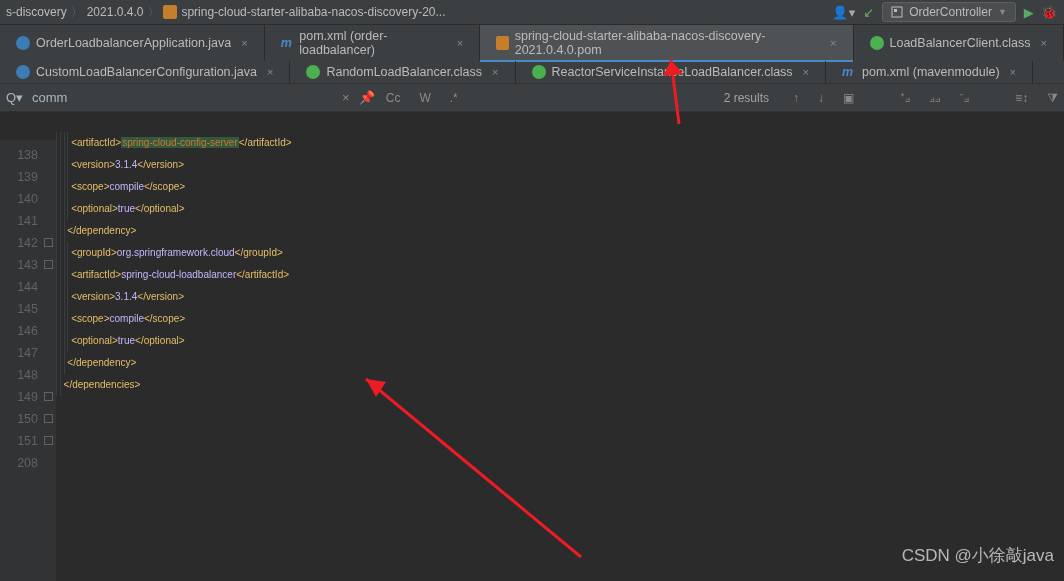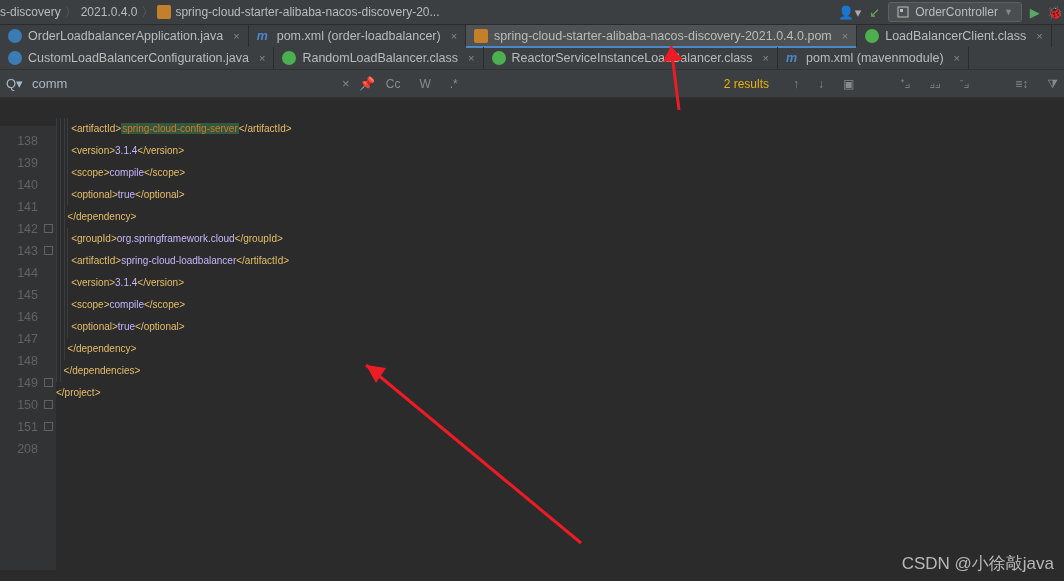--- a/index.html
+++ b/index.html
@@ -1,49 +1,49 @@
 <!DOCTYPE html>
 <html><head>
 <meta charset="utf-8">
 <style>
   * { margin:0; padding:0; box-sizing:border-box; font-family:"Segoe UI","Microsoft YaHei",sans-serif; }
   body { background:#2b2b2b; color:#a9b7c6; width:1064px; height:581px; overflow:hidden; font-size:13px; position:relative; }
-  .top-bar { height:25px; background:#3c3f41; display:flex; align-items:center; padding:0 0; border-bottom:1px solid #2b2b2b;gap:28px; }
+  .top-bar { height:25px; background:#3c3f41; display:flex; align-items:center; padding:0 6px; border-bottom:1px solid #2b2b2b;gap:28px; }
   .breadcrumbs { display:flex; align-items:center; gap:4px; flex:1; color:#bbbbbb; font-size:12px; }
   .breadcrumbs .sep { color:#6b6b6b; }
   .run-group { display:flex; align-items:center; gap:8px; }
   .run-select { background:#4b4e50; border:1px solid #5e6060; border-radius:3px; padding:2px 8px; color:#bbb; display:flex; align-items:center; gap:6px; font-size:12px;}
   .cfg-icon { width:12px;height:12px; }
   .tabs { background:#3c3f41; display:flex; flex-wrap:wrap; border-bottom:1px solid #323232; }
   .tab-row { display:flex; width:100%; }
-  .tab { display:flex; align-items:center; gap:6px; padding:4px 8px; color:#bbbbbb; font-size:12.5px; border-right:1px solid #2b2b2b; position:relative;}
+  .tab { display:flex; align-items:center; gap:6px; padding:4px 16px; color:#bbbbbb; font-size:12.5px; border-right:1px solid #2b2b2b; position:relative;}
   .tab.active { background:#4e5254; }
   .tab.active::after { content:""; position:absolute; left:0; right:0; bottom:-1px; height:2px; background:#4a88c7; }
   .tab .close { color:#888; font-size:11px; margin-left:4px;}
   .tab-icon { width:14px; height:14px; display:inline-block; }
   .tab-icon.java { background:#3b7cb4; border-radius:50%; }
   .tab-icon.maven { color:#fff; }
   .tab-icon.jar { background:#c57e29; border-radius:2px; }
   .tab-icon.class { background:#4caf50; border-radius:50%; }
   .find-bar { height:28px; background:#3c3f41; border-bottom:1px solid #323232; display:flex; align-items:center; padding:0 6px; gap:10px;}
   .find-bar input { background:transparent; border:none; color:#a9b7c6; outline:none; flex:0 0 300px; font-size:13px;}
   .find-bar .q { color:#a9b7c6; width:16px; }
   .find-tool-icons { display:flex; align-items:center; gap:19px; color:#8a8a8a; font-size:12px;}
-  .find-results { color:#eab308; font-size:12px; margin-left:auto;}
+  .find-results { color:#a3a3a3; font-size:12px; margin-left:auto;}
   .editor-wrap { display:flex; height:calc(100% - 25px - 56px - 28px); background:#2b2b2b; }
   .gutter { width:56px; background:#313335; padding-top:4px;margin-top:28px; }
   .gutter .ln { height:22px; line-height:22px; text-align:right; padding-right:18px; color:#606366; font-size:12.5px; position:relative;}
   .gutter .fold { position:absolute; right:3px; top:6px; width:9px;height:9px; border:1px solid #606366; }
   .editor { flex:1; padding-top:20px; font-family:"JetBrains Mono","Consolas",monospace; font-size:10px; position:relative;}
   .line { height:22px; line-height:22px; white-space:pre; }
   .guide { border-left:1px solid #3a3d3f; display:inline-block; height:22px; vertical-align:top; }
   .tag { color:#e8bf6a; }
   .val { color:#c4b5fd; }
   .hl { color:#cc7832; background:#32593d; padding:0 1px; }
-  .watermark { position:absolute; right:10px; bottom:6px; color:#d0d0d0; font-size:17px; opacity:.85;margin-left:19px; }
+  .watermark { position:absolute; right:10px; bottom:14px; color:#d0d0d0; font-size:17px; opacity:.85;margin-left:19px; }
   .annot { position:absolute; pointer-events:none; }
   .play { color:#59a869; }
   .bug { color:#59a869; }
   .usr { color:#a9a9a9; }
   .arr { fill:#ed1c24; }
 </style>
 </head>
 <body>
 
 <div class="top-bar">
@@ -176,18 +176,17 @@
       <div class="line"><span class="guide"></span> <span class="guide"></span> <span class="guide"></span> <span class="guide"></span> <span class="tag">&lt;scope&gt;</span><span class="val">compile</span><span class="tag">&lt;/scope&gt;</span></div>
       <div class="line"><span class="guide"></span> <span class="guide"></span> <span class="guide"></span> <span class="guide"></span> <span class="tag">&lt;optional&gt;</span><span class="val">true</span><span class="tag">&lt;/optional&gt;</span></div>
       <div class="line"><span class="guide"></span> <span class="guide"></span> <span class="guide"></span> <span class="tag">&lt;/dependency&gt;</span></div>
       <div class="line"><span class="guide"></span> <span class="guide"></span> <span class="guide"></span> <span class="guide"></span> <span class="tag">&lt;groupId&gt;</span><span class="val">org.springframework.cloud</span><span class="tag">&lt;/groupId&gt;</span></div>
       <div class="line"><span class="guide"></span> <span class="guide"></span> <span class="guide"></span> <span class="guide"></span> <span class="tag">&lt;artifactId&gt;</span><span class="val">spring-cloud-loadbalancer</span><span class="tag">&lt;/artifactId&gt;</span></div>
       <div class="line"><span class="guide"></span> <span class="guide"></span> <span class="guide"></span> <span class="guide"></span> <span class="tag">&lt;version&gt;</span><span class="val">3.1.4</span><span class="tag">&lt;/version&gt;</span></div>
       <div class="line"><span class="guide"></span> <span class="guide"></span> <span class="guide"></span> <span class="guide"></span> <span class="tag">&lt;scope&gt;</span><span class="val">compile</span><span class="tag">&lt;/scope&gt;</span></div>
       <div class="line"><span class="guide"></span> <span class="guide"></span> <span class="guide"></span> <span class="guide"></span> <span class="tag">&lt;optional&gt;</span><span class="val">true</span><span class="tag">&lt;/optional&gt;</span></div>
       <div class="line"><span class="guide"></span> <span class="guide"></span> <span class="guide"></span> <span class="tag">&lt;/dependency&gt;</span></div>
       <div class="line"><span class="guide"></span> <span class="guide"></span> <span class="tag">&lt;/dependencies&gt;</span></div>
-      <div class="line"><span class="tag">&lt;/project&gt;</span></div>
       <div class="line"></div>
     </div>
 </div>
 
 <div class="watermark">CSDN @小徐敲java</div>
 
 </body></html>

